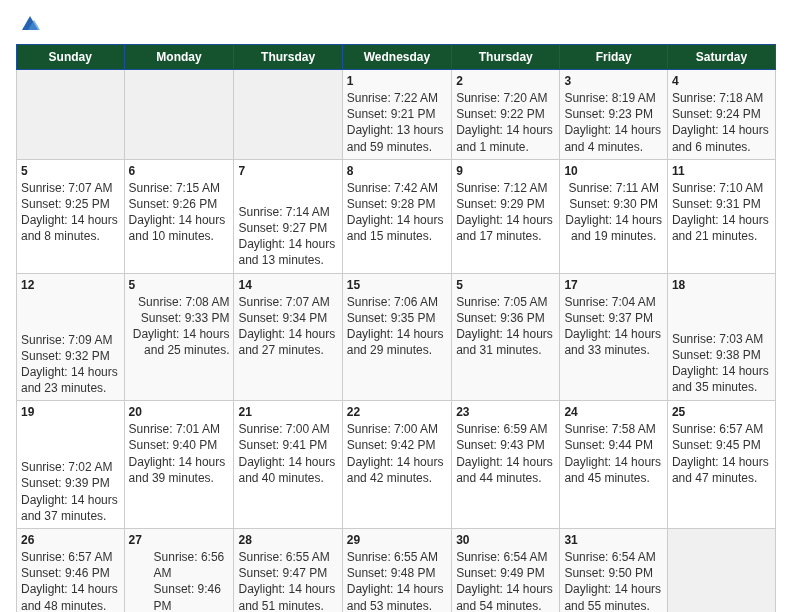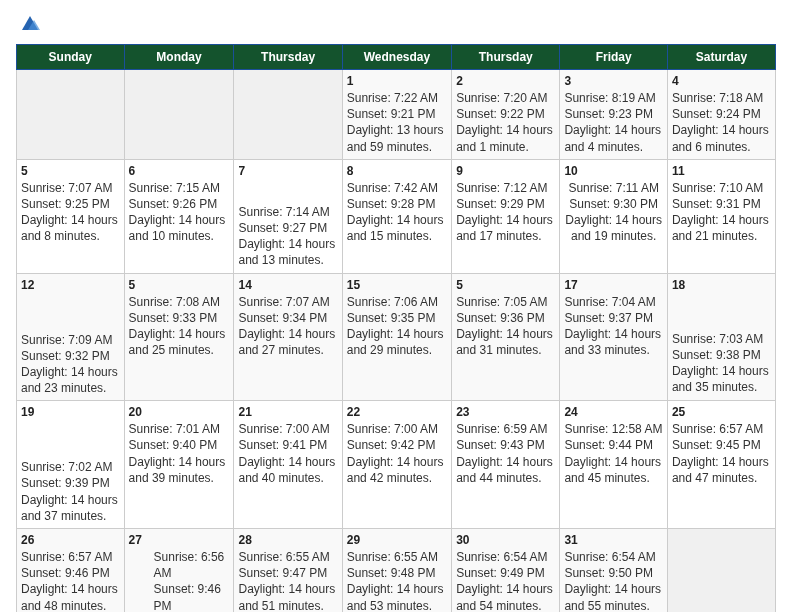--- a/index.html
+++ b/index.html
@@ -212,21 +212,21 @@
         <tr>
           <td>
             <div class="day-number">12</div>
             <div class="day-info" style="white-space: pre-line; margin-top: 40px;">Sunrise: 7:09 AM
 Sunset: 9:32 PM
 Daylight: 14 hours
 and 23 minutes.</div>
           </td>
           <td>
             <div class="day-number">5</div>
-            <div class="day-info" style="white-space: pre-line;">Sunrise: 7:08 AM
+            <div class="day-info" style="white-space: pre-line; text-align: right;">Sunrise: 7:08 AM
 Sunset: 9:33 PM
 Daylight: 14 hours
 and 25 minutes.</div>
           </td>
           <td>
             <div class="day-number">14</div>
             <div class="day-info" style="white-space: pre-line;">Sunrise: 7:07 AM
 Sunset: 9:34 PM
 Daylight: 14 hours
 and 27 minutes.</div>
@@ -291,21 +291,21 @@
           </td>
           <td>
             <div class="day-number">23</div>
             <div class="day-info" style="white-space: pre-line;">Sunrise: 6:59 AM
 Sunset: 9:43 PM
 Daylight: 14 hours
 and 44 minutes.</div>
           </td>
           <td>
             <div class="day-number">24</div>
-            <div class="day-info" style="white-space: pre-line;">Sunrise: 12:58 AM
+            <div class="day-info" style="white-space: pre-line;">Sunrise: 7:58 AM
 Sunset: 9:44 PM
 Daylight: 14 hours
 and 45 minutes.</div>
           </td>
           <td>
             <div class="day-number">25</div>
             <div class="day-info" style="white-space: pre-line;">Sunrise: 6:57 AM
 Sunset: 9:45 PM
 Daylight: 14 hours
 and 47 minutes.</div>

